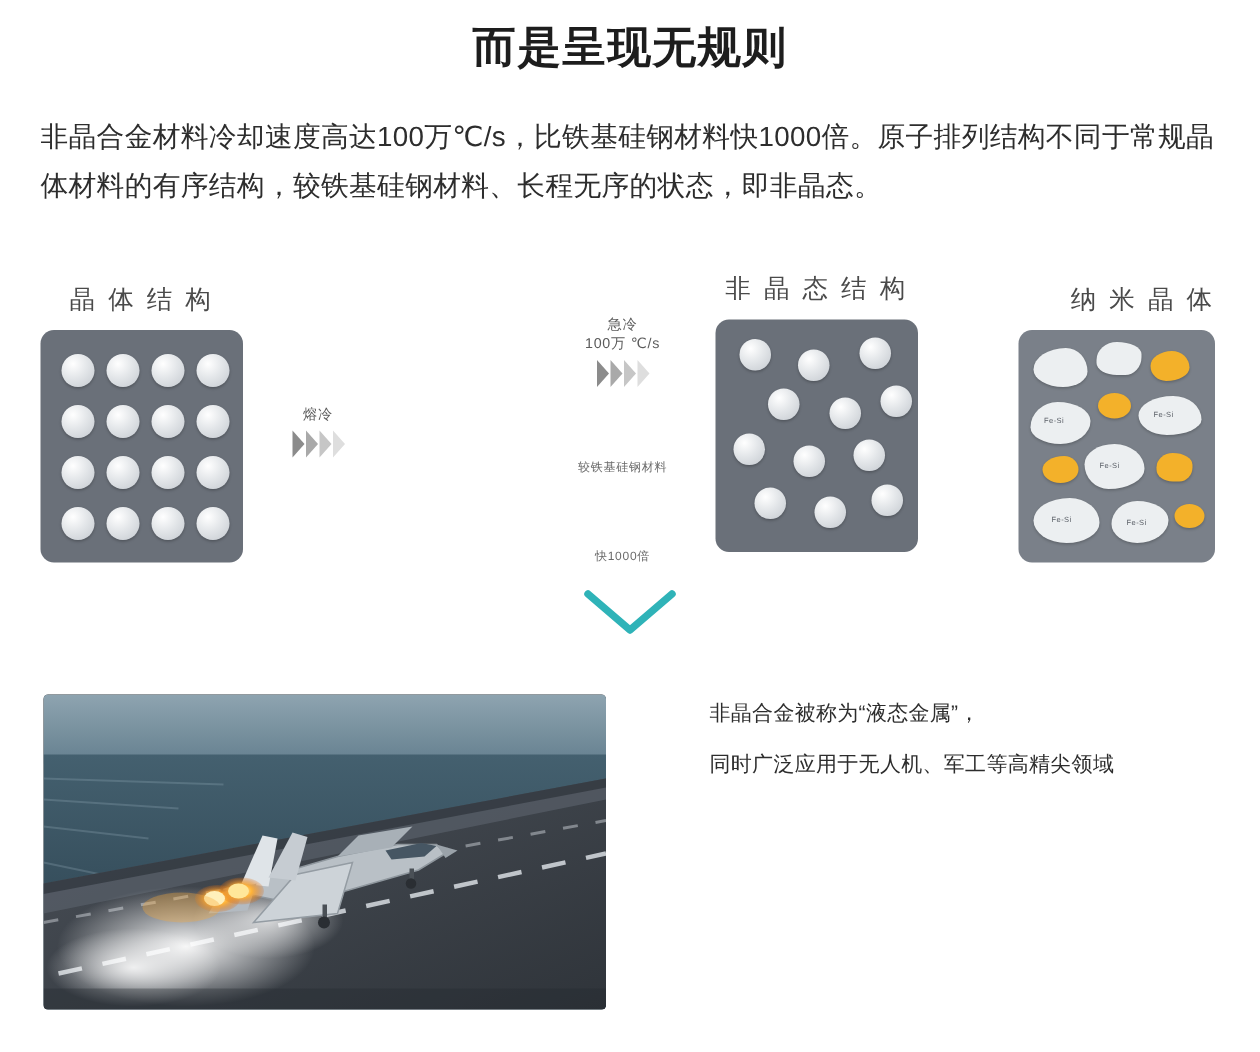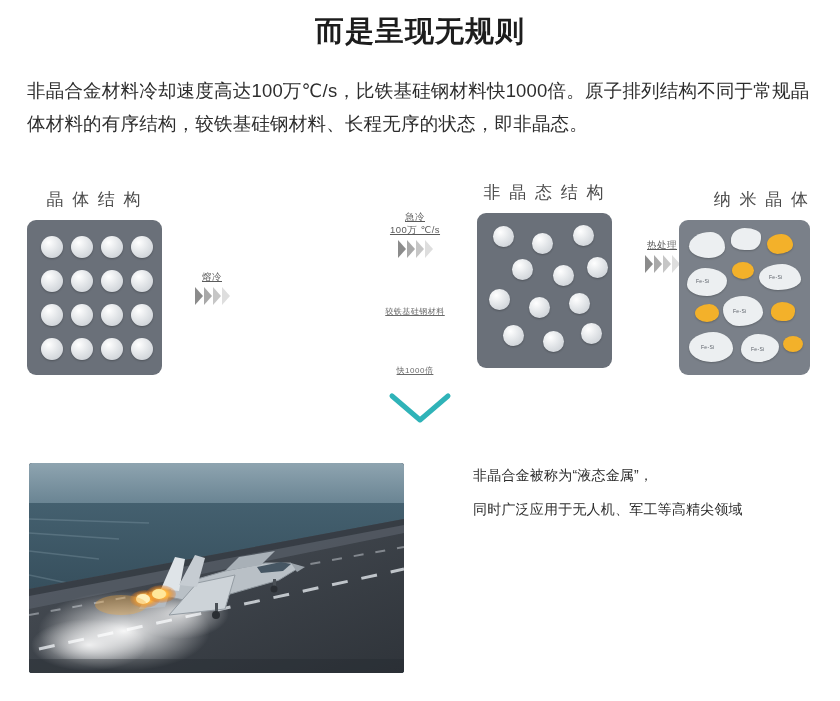--- a/index.html
+++ b/index.html
@@ -101,21 +101,20 @@
   .arrow-group {
     position: absolute;
     text-align: center;
     width: 90px;
   }
   .arrow-caption {
     font-size: 9.5px;
     color: #5b5b5b;
     line-height: 13px;
     letter-spacing: 0.5px;
-    text-decoration: underline;
   }
   .arrow-caption.small {
     font-size: 8px;
     line-height: 11px;
     color: #6a6a6a;
     margin-top: 48px;
   }
   .chevrons {
     display: flex;
     justify-content: center;
@@ -238,29 +237,20 @@
       <div class="dot" style="left:110px; top:44px;  width:21px; height:21px;"></div>
       <div class="dot" style="left:12px;  top:76px;  width:21px; height:21px;"></div>
       <div class="dot" style="left:52px;  top:84px;  width:21px; height:21px;"></div>
       <div class="dot" style="left:92px;  top:80px;  width:21px; height:21px;"></div>
       <div class="dot" style="left:26px;  top:112px; width:21px; height:21px;"></div>
       <div class="dot" style="left:66px;  top:118px; width:21px; height:21px;"></div>
       <div class="dot" style="left:104px; top:110px; width:21px; height:21px;"></div>
     </div>
   </div>
 
-  <div class="arrow-group" style="left:617px; top:58px;">
-    <div class="arrow-caption">热处理</div>
-    <div class="chevrons">
-      <div class="chev"></div>
-        <div class="chev c2"></div>
-        <div class="chev c3"></div>
-        <div class="chev c4"></div>
-    </div>
-  </div>
 
   <div class="stage" style="left:679px; top:8px;text-align:right;">
     <div class="stage-label">纳 米 晶 体</div>
     <div class="panel nano" style="width:131px; height:155px;">
 
       <div class="blob" style="left:10px; top:12px;  width:36px; height:26px; border-radius:60% 40% 45% 55%/55% 60% 40% 45%;"></div>
       <div class="blob" style="left:52px; top:8px;   width:30px; height:22px; border-radius:50% 60% 40% 50%/60% 40% 60% 40%;"></div>
       <div class="blob gold" style="left:88px; top:14px; width:26px; height:20px; border-radius:55% 45% 60% 40%/50% 55% 45% 50%;"></div>
       <div class="blob" style="left:8px;  top:48px;  width:40px; height:28px; border-radius:45% 55% 50% 50%/60% 45% 55% 40%;"></div>
       <div class="blob gold" style="left:53px; top:42px; width:22px; height:17px; border-radius:50%;"></div>

